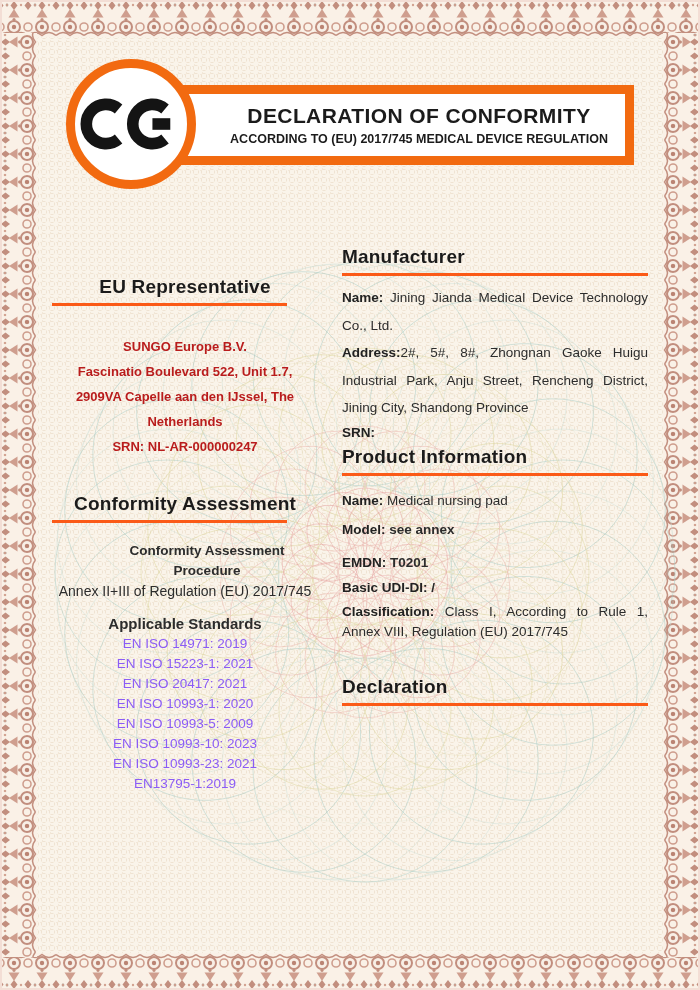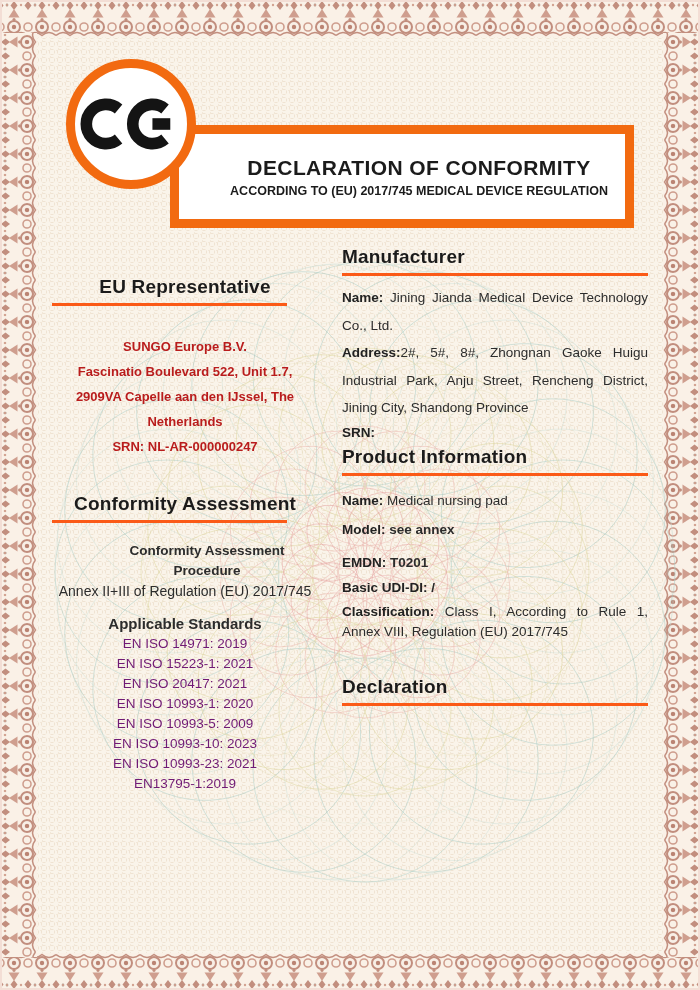--- a/index.html
+++ b/index.html
@@ -15,25 +15,24 @@
     background-image:
       radial-gradient(circle at 4px 4px, rgba(213,184,150,0) 2.1px, rgba(213,184,150,.30) 2.5px, rgba(213,184,150,0) 3.3px),
       radial-gradient(circle at 0px 0px, rgba(213,184,150,0) 2.1px, rgba(213,184,150,.22) 2.5px, rgba(213,184,150,0) 3.3px);
     background-size:8px 8px;
   }
   .bg-svg{position:absolute;left:0;top:0;z-index:1;pointer-events:none;}
   .page-edge{position:absolute;inset:0;z-index:2;box-shadow:inset 0 0 0 2px #f3ded5;pointer-events:none;}
 
   
   .header-rect{
-    position:absolute;left:170px;top:85px;width:464px;height:103px;z-index:3;
+    position:absolute;left:170px;top:85px;width:464px;height:80px;z-index:3;
     background:#ffffff;border:9px solid #f26a10;box-sizing:border-box;
     display:flex;flex-direction:column;justify-content:center;align-items:center;
     padding-left:34px;
-    margin-top:40px;
   }
   .doc-title{font-size:21px;font-weight:bold;color:#1b1b1b;letter-spacing:.4px;white-space:nowrap;}
   .doc-subtitle{font-size:12.5px;font-weight:bold;color:#1b1b1b;margin-top:4px;white-space:nowrap;}
   .ce-circle{
     position:absolute;left:66px;top:59px;width:130px;height:130px;z-index:4;
     background:#ffffff;border:9px solid #f26a10;border-radius:50%;box-sizing:border-box;
     display:flex;align-items:center;justify-content:center;
   }
 
   
@@ -43,21 +42,21 @@
   h2{margin:0;font-size:19px;font-weight:bold;color:#1b1b1b;letter-spacing:.2px;}
   .rule{height:3px;background:#fb5a17;margin-top:5px;}
   .col-left .rule{width:235px;}
   .col-right .rule{width:306px;}
 
   .eu-lines{margin-top:28px;font-size:13px;font-weight:bold;line-height:25px;color:#b91c1c;}
   .sec-conf{margin-top:34px;}
   .proc-label{margin-top:18px;font-size:13.5px;font-weight:bold;line-height:20px;color:#2c2c2c;margin-left:44px;}
   .proc-value{font-size:14px;line-height:20px;color:#2c2c2c;}
   .std-label{margin-top:13px;font-size:15px;font-weight:bold;line-height:20px;color:#2c2c2c;}
-  ul.standards{margin:0;padding:0;list-style:none;font-size:13.5px;line-height:20px;color:#701a75;}
+  ul.standards{margin:0;padding:0;list-style:none;font-size:13.5px;line-height:20px;color:#8b5cf6;}
 
   .manu-block p{margin:0;font-size:13.5px;line-height:27.5px;text-align:justify;color:#2c2c2c;}
   .manu-block{margin-top:8px;}
   .manu-block .srn-line{line-height:22px;text-align:left;}
   b{color:#222;}
 
   .sec-prod{margin-top:2px;}
   .pi p{margin:0;font-size:13.5px;line-height:20px;color:#2c2c2c;}
   .pi .pi-name{margin-top:15px;}
   .pi .pi-model{margin-top:9px;font-weight:bold;}

